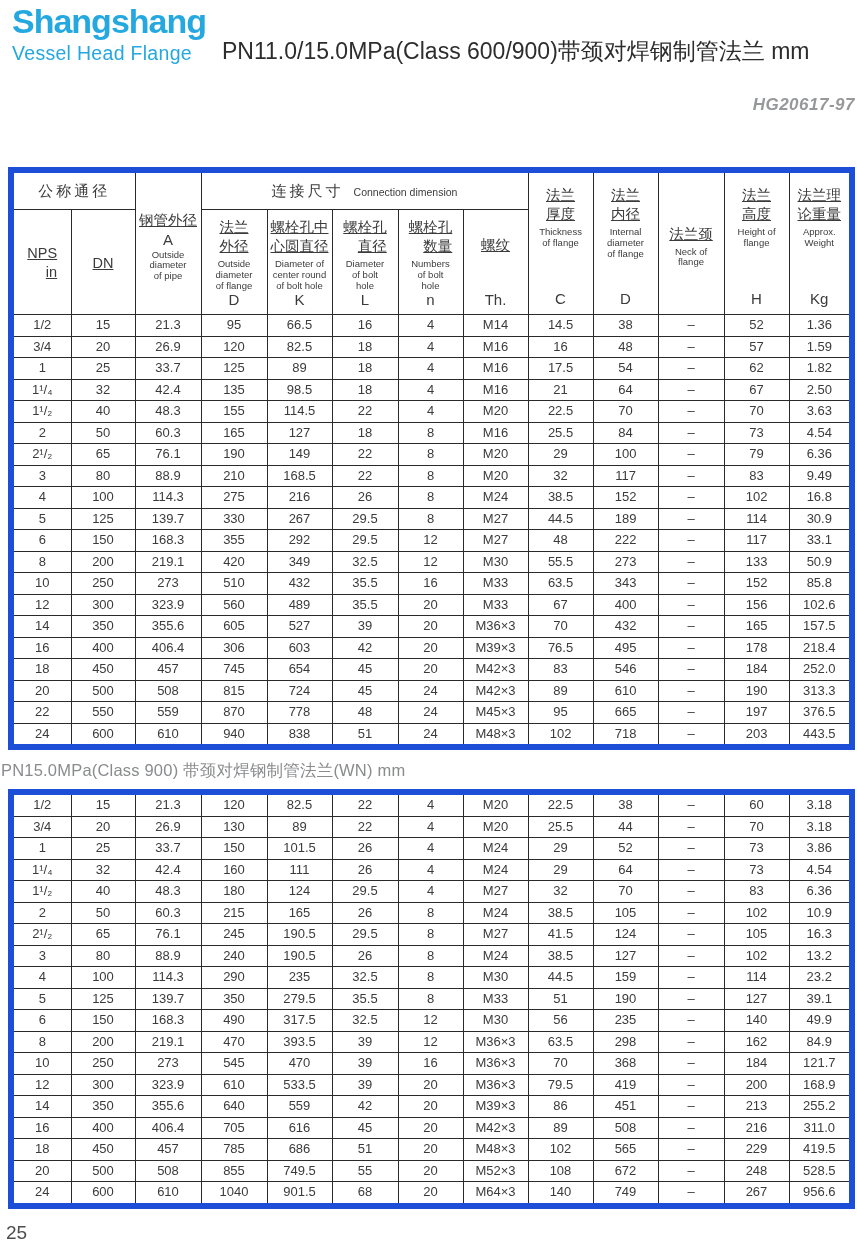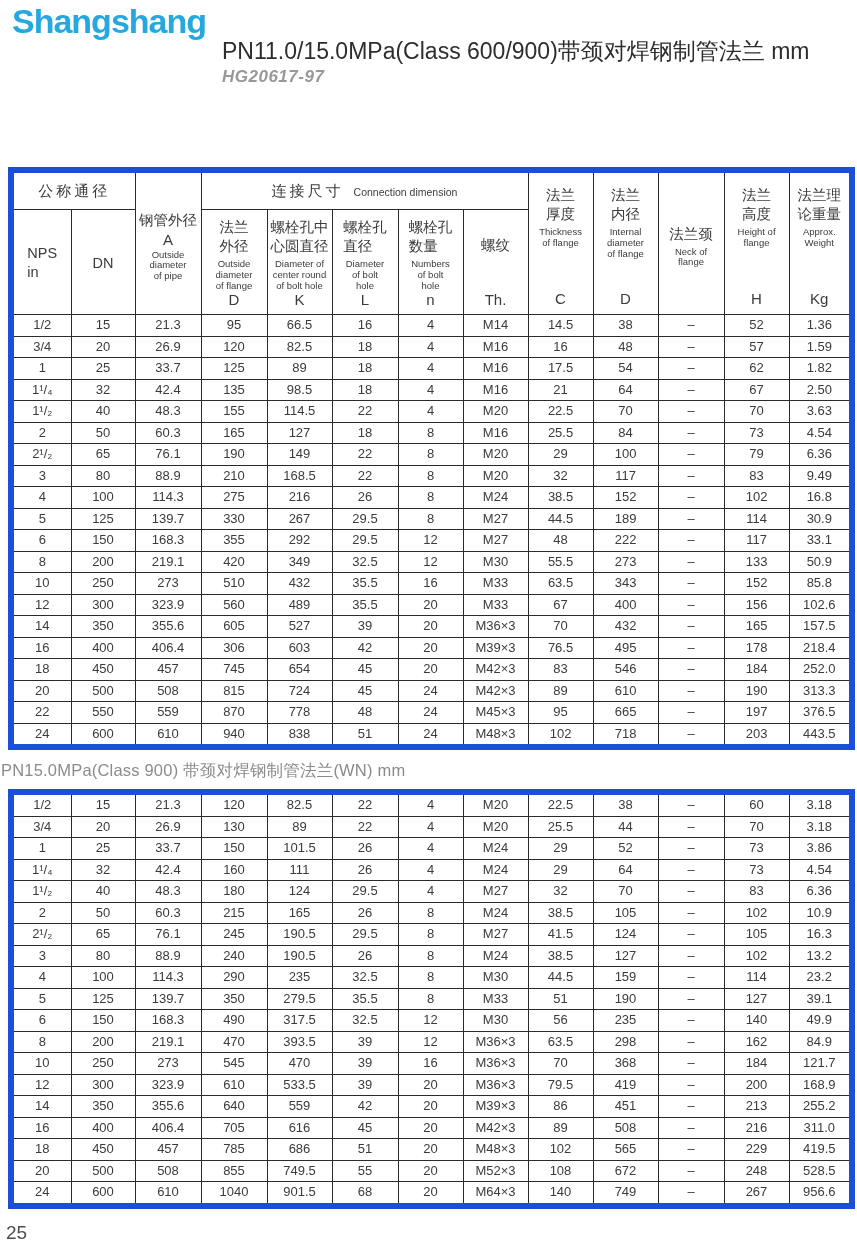--- a/index.html
+++ b/index.html
@@ -8,38 +8,38 @@
     font-family:"Liberation Sans","DejaVu Sans",sans-serif; color:#3b3b3b;
   }
   
   .top { position:relative; height:167px; }
   .logoblock { position:absolute; left:12px; top:4px; }
   .brand { font-size:34px; font-weight:bold; letter-spacing:-1px;
            color:var(--brand-blue,#25a8e0); line-height:1.05; }
   .tagline { font-size:19.5px; color:var(--brand-blue,#25a8e0); margin-top:2px; letter-spacing:.3px; }
   .titleblock { position:absolute; left:222px; top:36px; width:633px; }
   .title { font-size:23px; color:#2d2d2d; white-space:nowrap; }
-  .subrow { display:flex; justify-content:flex-start; align-items:baseline; margin-top:0;gap:36px; }
+  .subrow { display:flex; justify-content:flex-end; align-items:baseline; margin-top:28px;gap:36px; }
   .standard { font-size:17px; font-weight:bold; font-style:italic; color:var(--standard-gray,#97989a); letter-spacing:.5px; }
   .subtitle { font-size:18.5px; color:#3e3e3e; }
   
   table.spec { border-collapse:collapse; table-layout:fixed; width:841px; margin-left:8px;
                border:6px solid #1d4ed8; }
   table.spec th, table.spec td { border:1px solid #2a2a2a; padding:0; }
   table.spec td { text-align:center; font-size:13px; height:20.5px; line-height:20.5px; color:#3b3b3b; }
   td.dash { padding-bottom:5px; line-height:15px; }
   thead th { font-weight:normal; vertical-align:top; }
   th.band { height:36px; vertical-align:middle; text-align:center; }
   .bandzh { font-size:15px; letter-spacing:3px; }
   .banden { font-size:10.5px; letter-spacing:0; margin-left:10px; }
   .hc { display:flex; flex-direction:column; align-items:center; height:100%;
         box-sizing:border-box; padding:8px 2px 6px; }
   tr.h2 th { height:104px; }
   th.tall .hc { padding-top:13px; height:140px; }
-  .hc .zh { font-size:14.5px; line-height:1.3; white-space:pre-line; text-align:left; }
+  .hc .zh { font-size:14.5px; line-height:1.3; white-space:pre-line; text-align:right;text-decoration:underline; }
   .hc .en { font-size:9.5px; line-height:1.15; white-space:pre-line; margin-top:3px; }
   .hc .letter { font-size:15px; margin-top:auto; }
   .hc.mid .zh { margin-top:auto; margin-bottom:auto; }
   .hc.midgrp .zh { margin-top:auto; }
   .hc.midgrp .en { margin-bottom:auto; }
   .hc.pod { justify-content:center; }
   .hc.pod .letter { margin-top:1px; }
   .hc.pod .en { margin-top:2px; }
   
   .section-label { font-size:16.5px; color:var(--section-gray,#8a8b8d);
@@ -47,20 +47,21 @@
   .pageno { position:absolute; left:6px; bottom:8px; font-size:19px; color:#4e4e4e; }
 </style>
 </head>
 <body>
 
 <div class="page">
 
   <div class="top">
     <div class="logoblock">
       <div class="brand">Shangshang</div>
+      <div class="tagline">Vessel Head Flange</div>
     </div>
     <div class="titleblock">
       <div class="title">PN11.0/15.0MPa(Class 600/900)带颈对焊钢制管法兰 mm</div>
       <div class="subrow">
         <div class="standard">HG20617-97</div>
       </div>
     </div>
   </div>
 
   <table class="spec">

